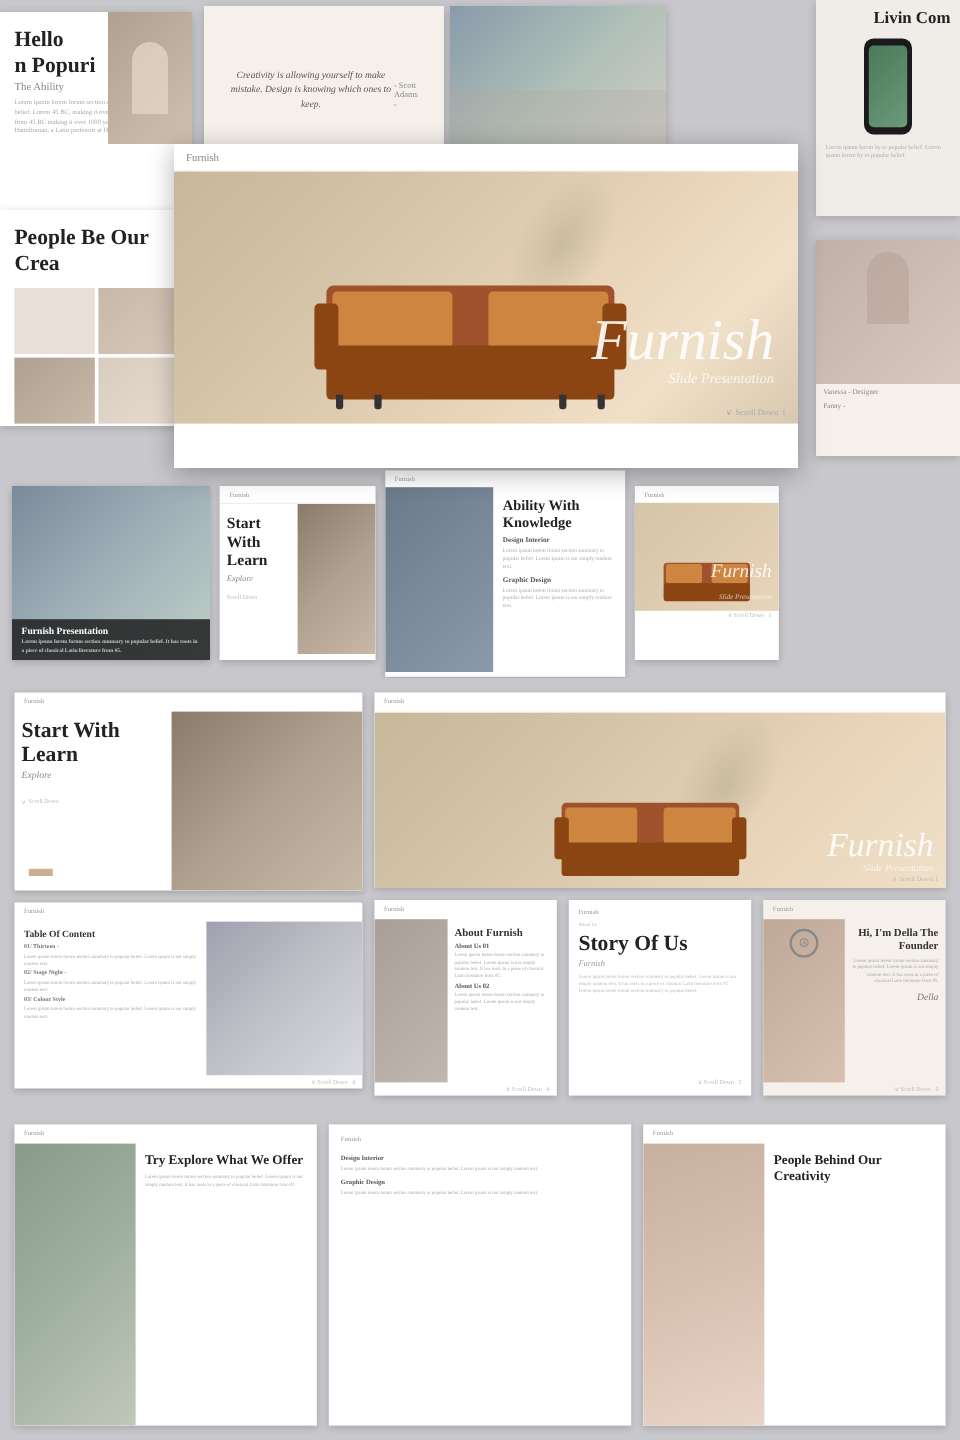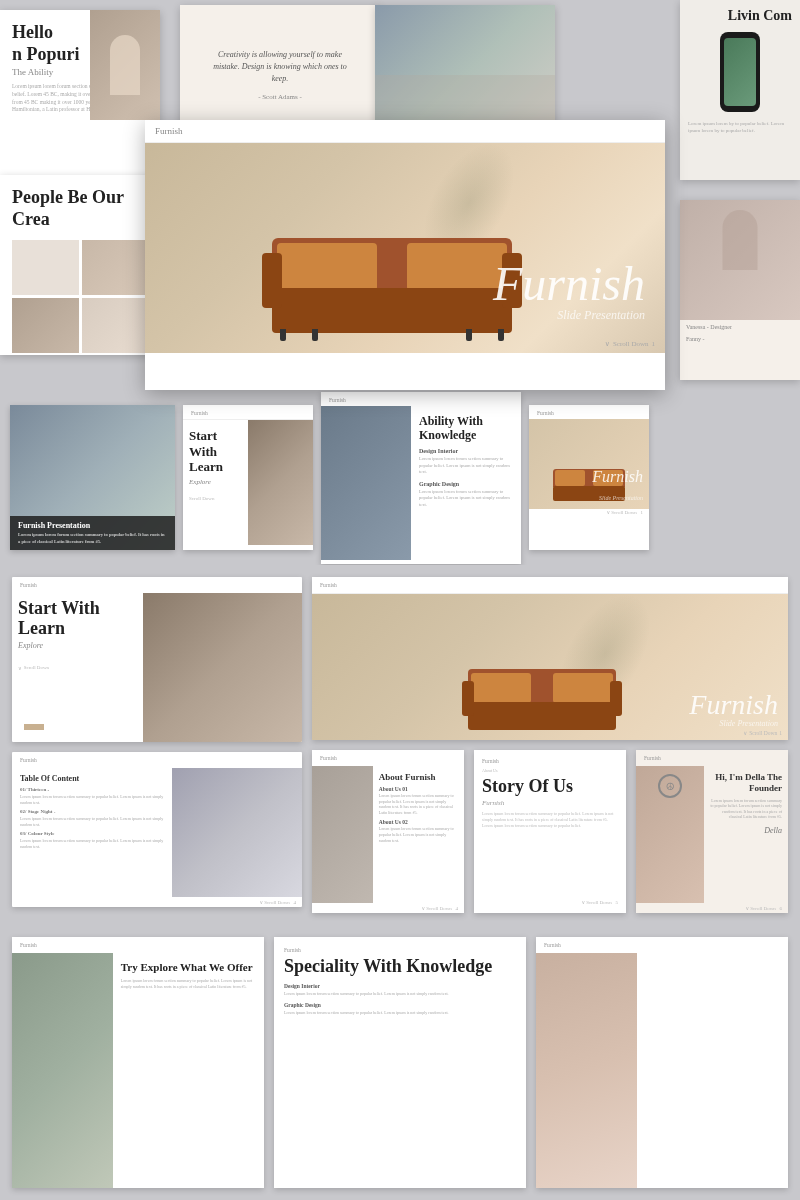--- a/index.html
+++ b/index.html
@@ -55,30 +55,30 @@
       width: 30px;
       height: 60px;
       background: #e8d8c8;
       border-radius: 15px 15px 0 0;
       opacity: 0.7;
     }
 
     
     .card-quote {
       position: absolute;
-      top: 5px; left: 180px;
+      top: 5px; left: 170px;
       width: 200px;
       height: 140px;
       background: #f5f0ea;
       box-shadow: 0 2px 8px rgba(0,0,0,0.2);
       display: flex;
-      flex-direction: column;
+      flex-direction: row;
       align-items: center;
       justify-content: center;
-      padding: 31px;
+      padding: 20px;
     }
     .card-quote .quote-text {
       font-size: 8px;
       color: #555;
       text-align: center;
       line-height: 1.5;
       font-style: italic;
     }
     .card-quote .quote-author {
       font-size: 7px;
@@ -1105,27 +1105,29 @@
       <div class="bt-photo"></div>
       <div class="bt-text">
         <div class="bt-title">Try Explore What We Offer</div>
         <div class="bt-desc">Lorem ipsum lorem forum section summary to popular belief. Lorem ipsum is not simply random text. It has roots in a piece of classical Latin literature from #5.</div>
       </div>
     </div>
   </div>
 
   <div class="bt-thumb bt-speciality">
     <div class="bt-header2">Furnish</div>
-    <div class="bt-big">Speciality With Knowledge</div>
     <div class="bt-section">Design Interior</div>
     <div class="bt-body-text">Lorem ipsum lorem forum section summary to popular belief. Lorem ipsum is not simply random text.</div>
     <div class="bt-section">Graphic Design</div>
     <div class="bt-body-text">Lorem ipsum lorem forum section summary to popular belief. Lorem ipsum is not simply random text.</div>
   </div>
 
   <div class="bt-thumb bt-people">
     <div class="bt-header">Furnish</div>
     <div class="bt-body">
       <div class="bt-photo"></div>
+      <div class="bt-text">
+        <div class="bt-title">People Behind Our Creativity</div>
+      </div>
     </div>
   </div>
 
 </div>
 
 </body></html>

